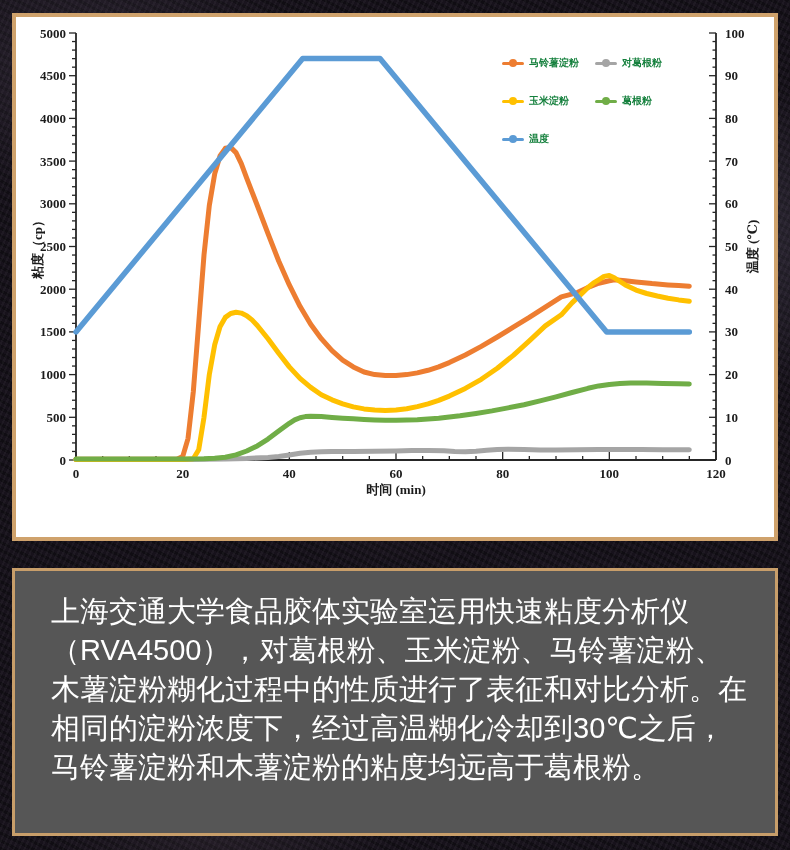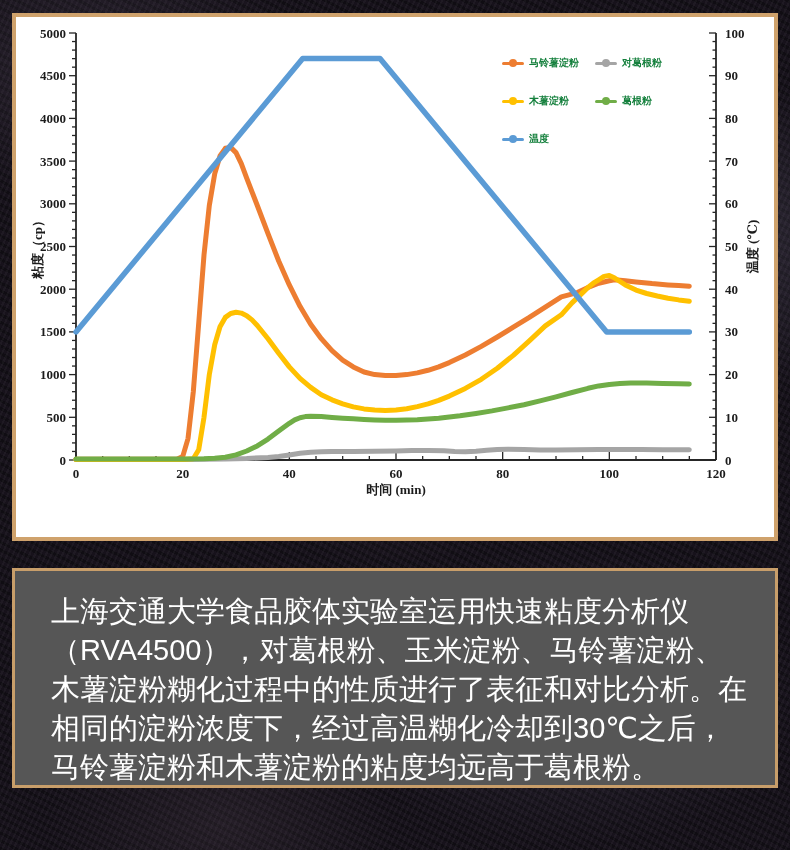--- a/index.html
+++ b/index.html
@@ -41,21 +41,21 @@
     display:grid;grid-template-columns:93px auto;grid-auto-rows:38px;
     align-items:center;
     font-family:"Liberation Serif","DejaVu Serif",serif;
     font-size:10px;font-weight:700;color:#15803d;white-space:nowrap;
   }
   .legend-item{display:flex;align-items:center;}
   .legend-marker{position:relative;width:22px;height:3px;border-radius:2px;margin-right:5px;flex:0 0 22px;}
   .legend-dot{position:absolute;left:7px;top:-2.5px;width:8px;height:8px;border-radius:50%;}
   .caption-box{
     position:absolute;left:12px;top:568px;z-index:2;
-    width:766px;height:220px;box-sizing:border-box;
+    width:766px;height:268px;box-sizing:border-box;
     border:3px solid #C89E6A;background:#565656;
   }
   .caption-text{
     margin:21px 26px 0 36px;
     font-family:"Liberation Sans","DejaVu Sans",sans-serif;
     font-weight:500;font-size:29px;line-height:39px;color:#ffffff;
     text-align:left;
   }
 </style>
 </head>
@@ -253,21 +253,21 @@
       <div class="legend-item">
         <span class="legend-marker" style="background: rgb(165, 165, 165);">
           <span class="legend-dot" style="background: rgb(165, 165, 165);"></span>
         </span>
         <span>对葛根粉</span>
       </div>
       <div class="legend-item">
         <span class="legend-marker" style="background: rgb(255, 192, 0);">
           <span class="legend-dot" style="background: rgb(255, 192, 0);"></span>
         </span>
-        <span>木薯淀粉</span>
+        <span>玉米淀粉</span>
       </div>
       <div class="legend-item">
         <span class="legend-marker" style="background: rgb(112, 173, 71);">
           <span class="legend-dot" style="background: rgb(112, 173, 71);"></span>
         </span>
         <span>葛根粉</span>
       </div>
       <div class="legend-item">
         <span class="legend-marker" style="background: rgb(91, 155, 213);">
           <span class="legend-dot" style="background: rgb(91, 155, 213);"></span>

